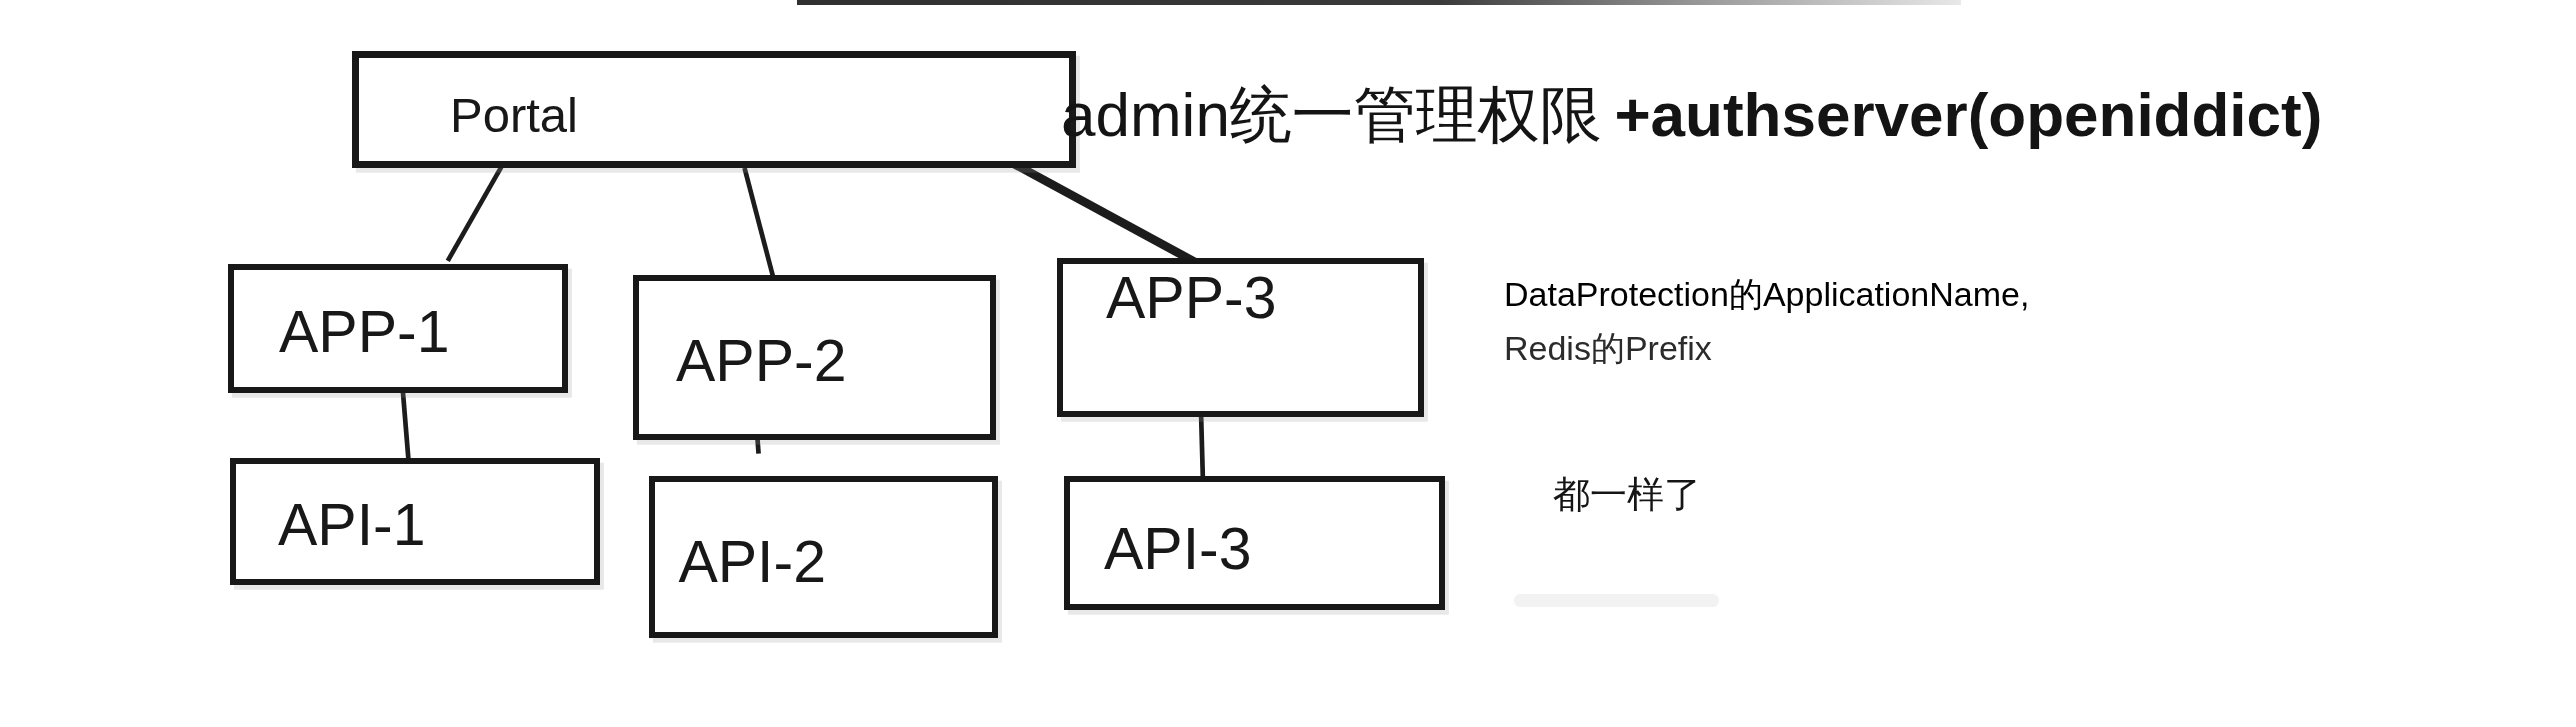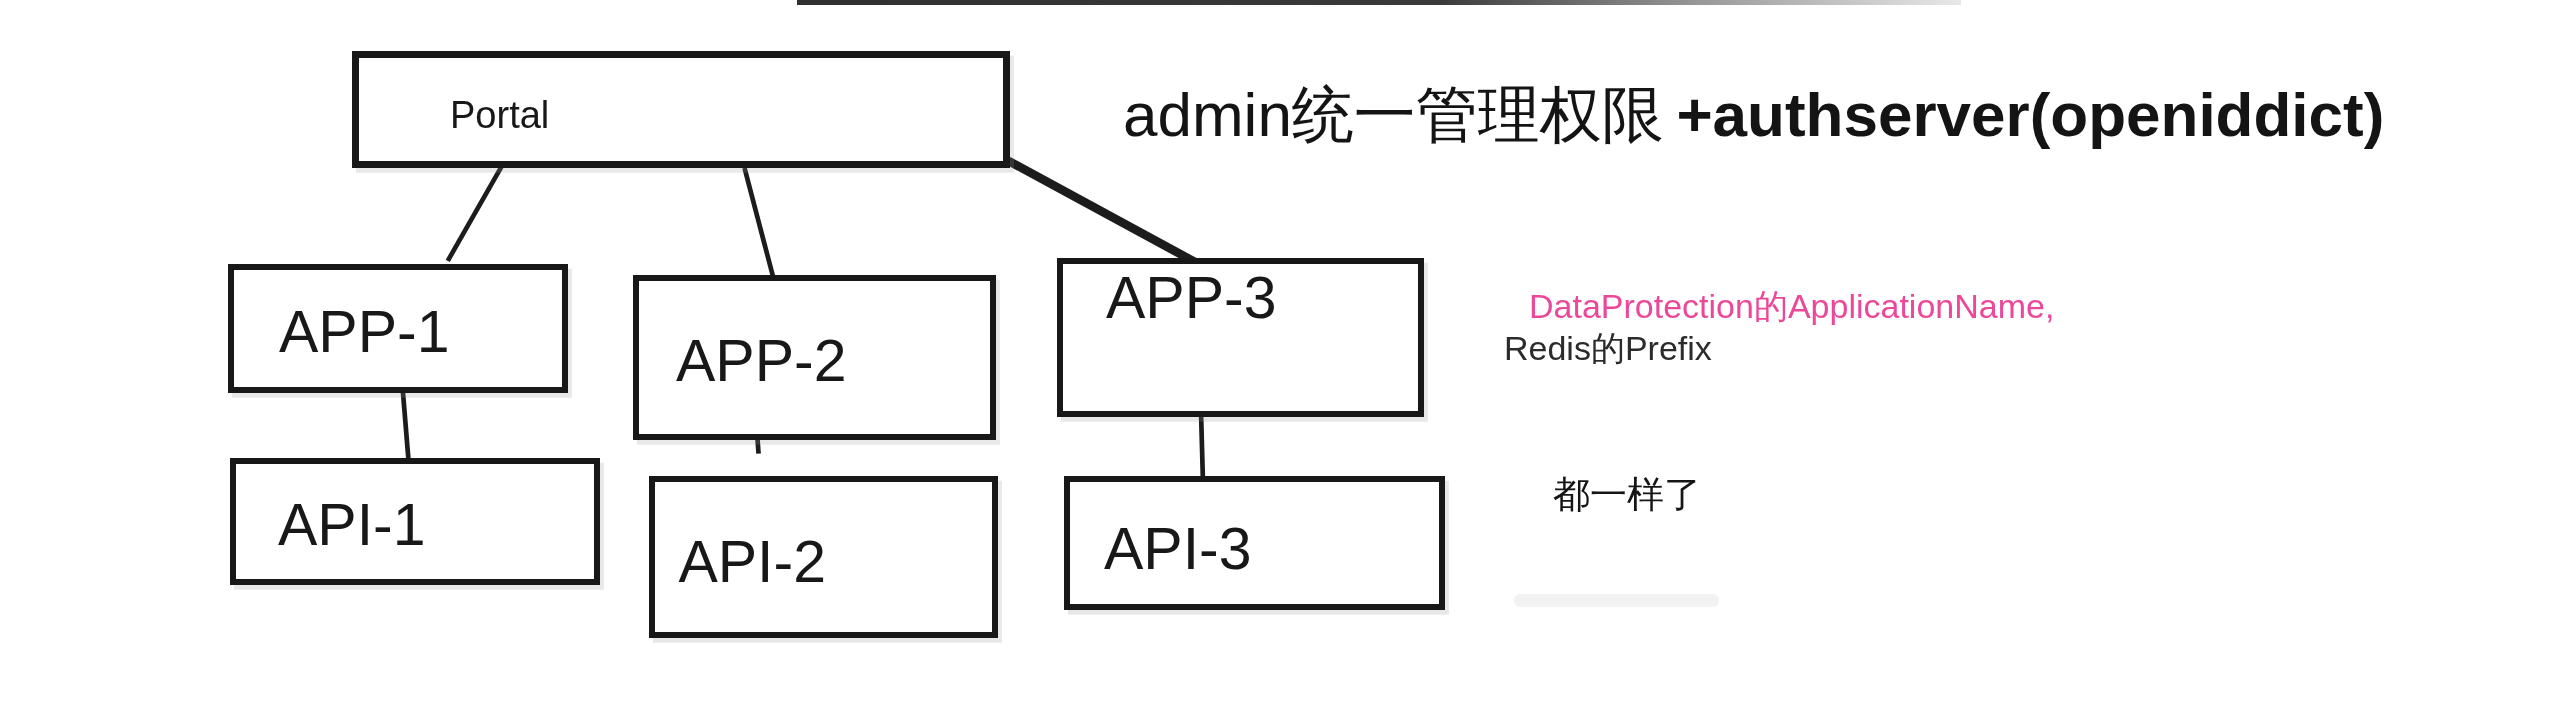--- a/index.html
+++ b/index.html
@@ -32,42 +32,42 @@
     background: #ffffff;
     border: 6.2px solid #181818;
     box-sizing: border-box;
     display: flex;
     align-items: center;
     font-size: 59px;
     color: #181818;
     white-space: nowrap;
     box-shadow: 3.9px 4.7px 0 rgba(150,150,150,0.22);
   }
-  .node-portal { left: 352px; top: 51px;  width: 658px; height: 117px; border-width: 7px; padding-left: 91px; padding-top: 11px; font-size: 38px; }
+  .node-portal { left: 352px; top: 51px;  width: 724px; height: 117px; border-width: 7px; padding-left: 91px; padding-top: 11px; font-size: 49px; }
   .node-app1   { left: 228px; top: 264px; width: 340px; height: 129px; padding-left: 45px; padding-top: 7.8px; }
   .node-app2   { left: 633px; top: 275px; width: 363px; height: 165px; padding-left: 37px; padding-top: 7px; }
   .node-app3   { left: 1057px; top: 258px; width: 367px; height: 159px; padding-left: 43px; align-items: flex-start; padding-bottom: 9.4px; }
   .node-api1   { left: 230px; top: 458px; width: 370px; height: 127px; padding-left: 42px; padding-top: 6.2px; }
   .node-api2   { left: 649px; top: 451px; width: 349px; height: 162px; padding-left: 23.4px; padding-top: 9.4px; margin-top: 25px; }
   .node-api3   { left: 1064px; top: 476px; width: 381px; height: 134px; padding-left: 34px; padding-top: 11px; }
 
   
   .heading {
     position: absolute;
-    left: 1123px; top: 81px;
+    left: 1061px; top: 81px;
     font-size: 62px;
     line-height: 1.1;
     color: #141414;
     white-space: nowrap;
   }
   .heading .bold { font-weight: 700; margin-left: 12.5px; }
 
   
   .note { position: absolute; left: 1504px; white-space: nowrap; }
-  .note-1 { top: 284px; font-size: 34px; color: #ec4899; margin-left: 25px; }
+  .note-1 { top: 272px; font-size: 34px; color: #000000; }
   .note-2 { top: 326px; font-size: 34px; color: #2b2b2b; }
   .note-3 {
     top: 380px; font-size: 31px; color: #8e8e8e;
     font-family: "Liberation Mono", "DejaVu Sans Mono", monospace;
     letter-spacing: 1.6px;
   }
   .note-4 { left: 1553px; top: 470px; font-size: 37px; color: #151515; }
 
   
   .smudge {

